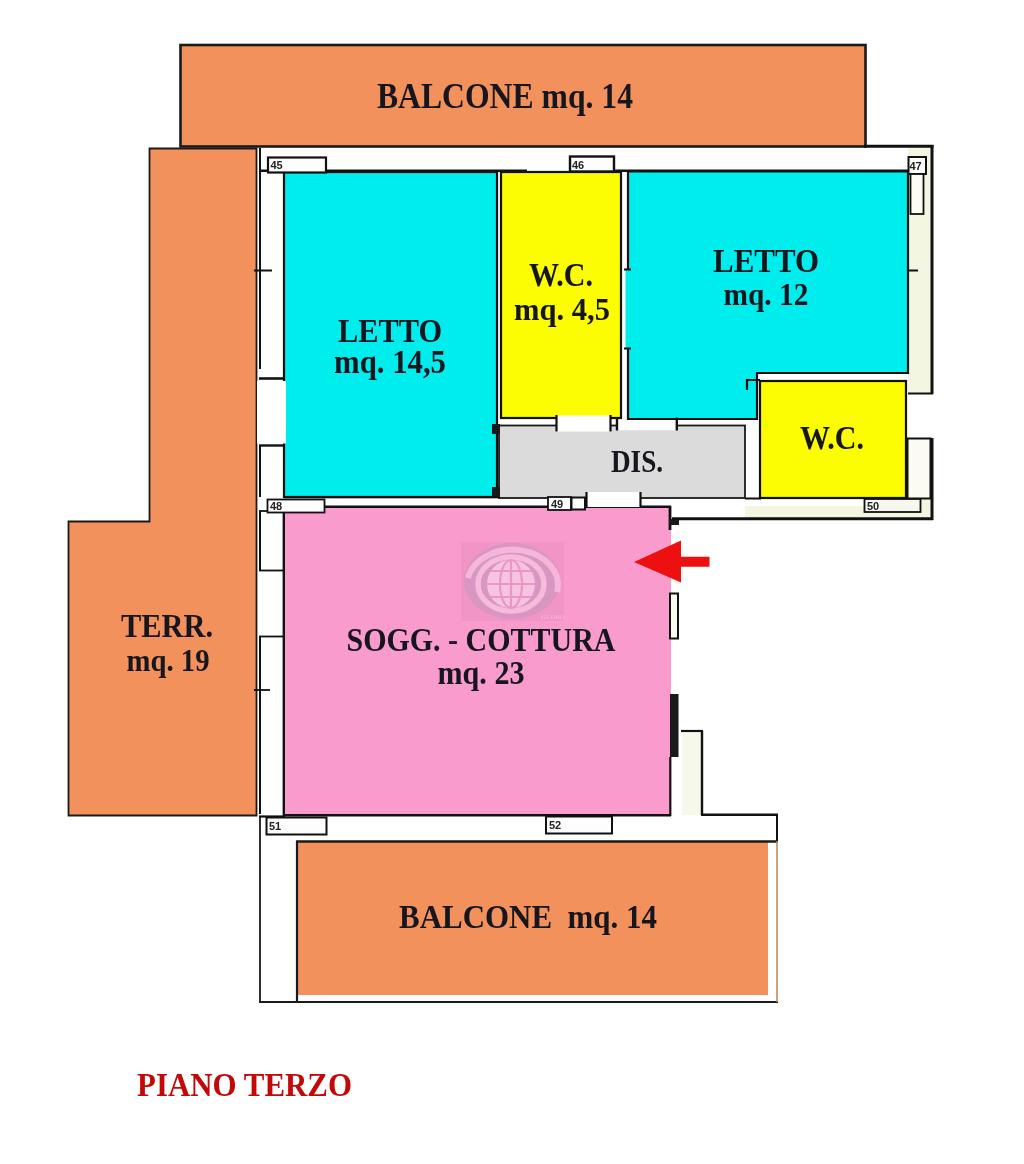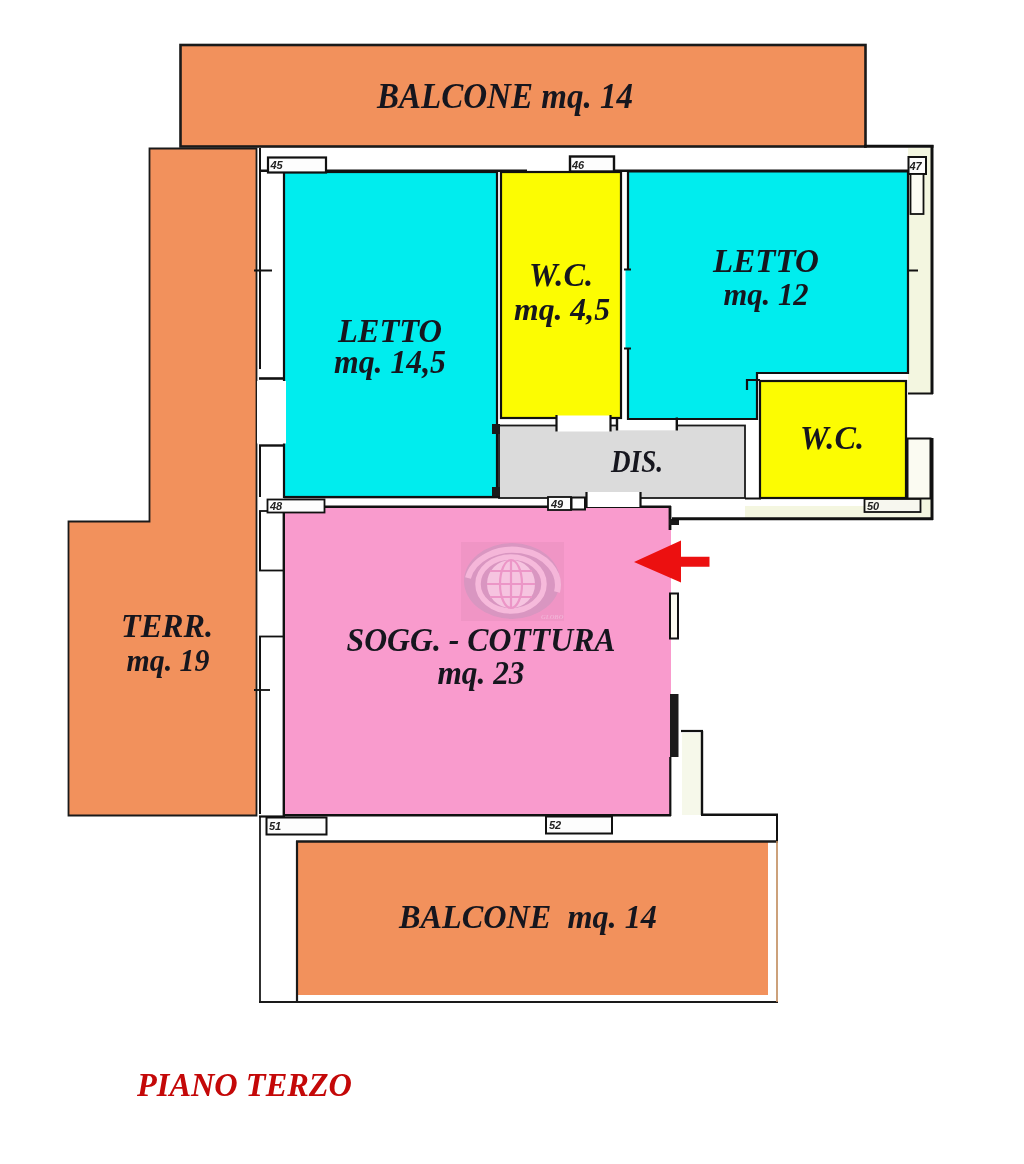--- a/index.html
+++ b/index.html
@@ -1,16 +1,16 @@
 <!DOCTYPE html>
 <html><head>
 <meta charset="utf-8">
 <style>
 html,body{margin:0;padding:0;background:#ffffff;}
-#plan{position:relative;width:1024px;height:1164px;background:#ffffff;overflow:hidden;font-style:italic;}
+#plan{position:relative;width:1024px;height:1164px;background:#ffffff;overflow:hidden;}
 svg{display:block;}
 text{font-family:"Liberation Serif",serif;font-weight:bold;fill:#16161e;}
 .num{font-family:"Liberation Sans",sans-serif;font-weight:bold;font-size:11px;fill:#222;}
 </style>
 </head>
 <body>
 <div id="plan">
 <svg width="1024" height="1164" viewBox="0 0 1024 1164">
 
 <rect x="0" y="0" width="1024" height="1164" fill="#ffffff"></rect>

